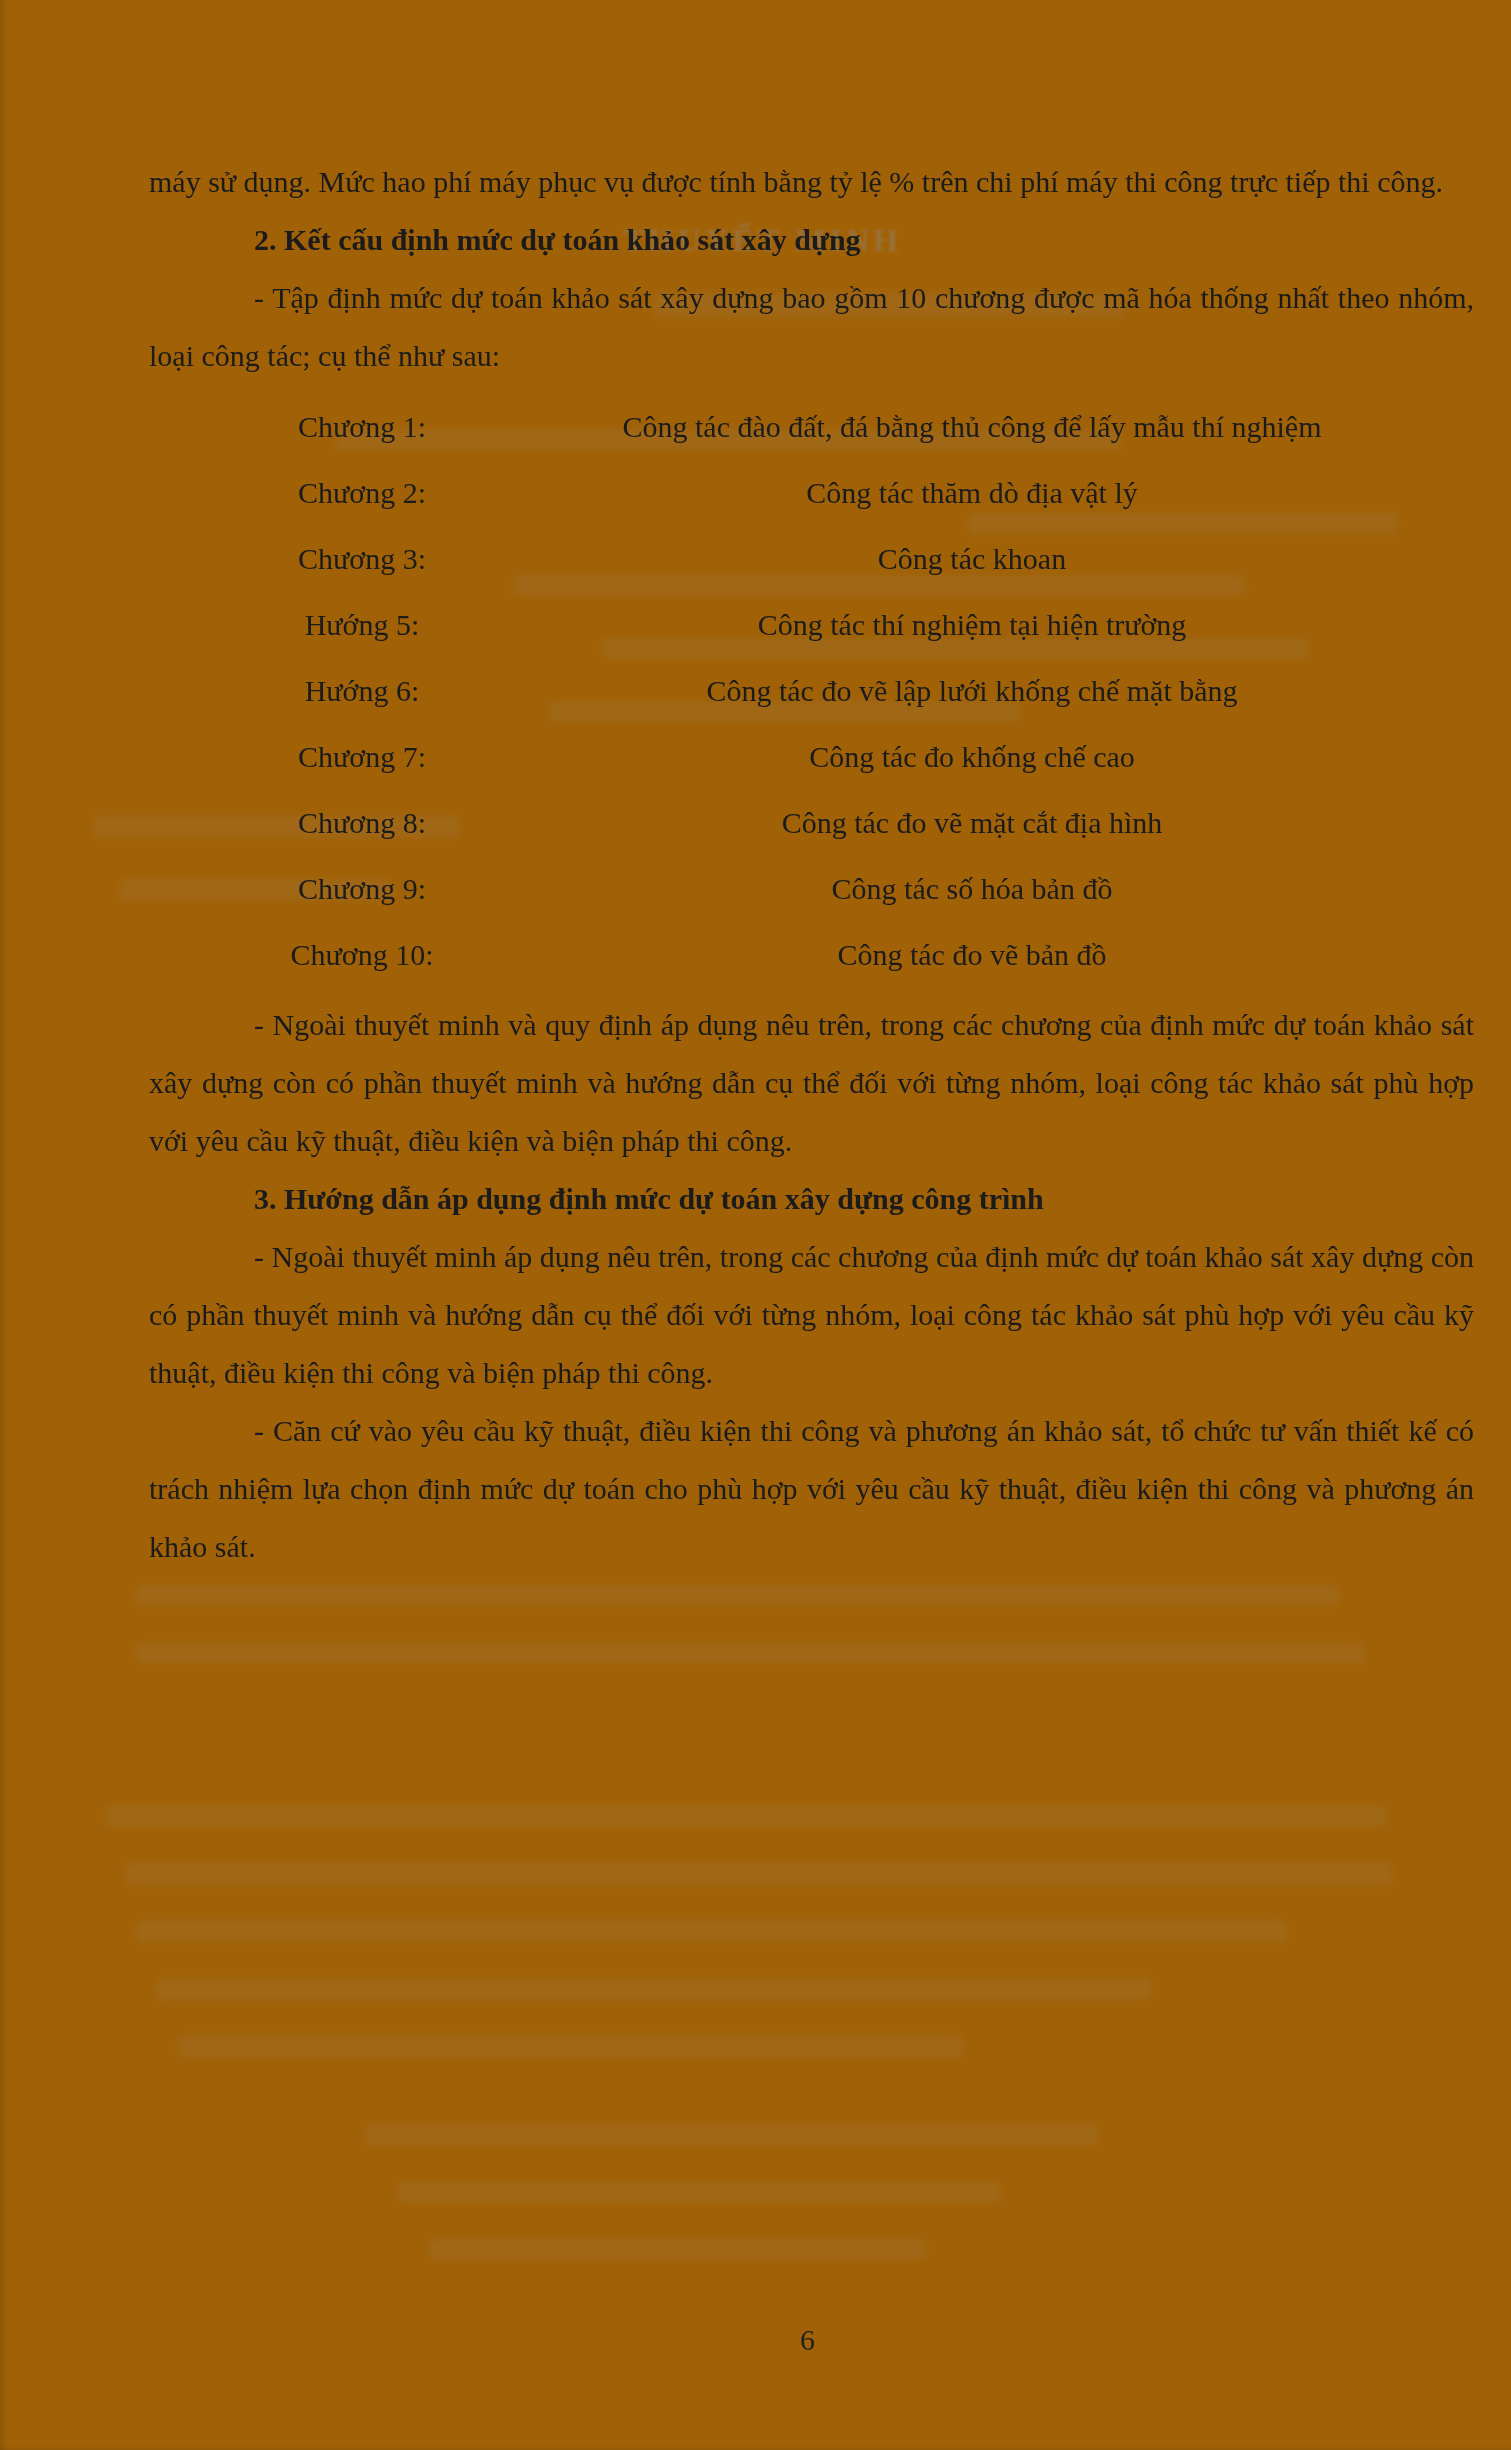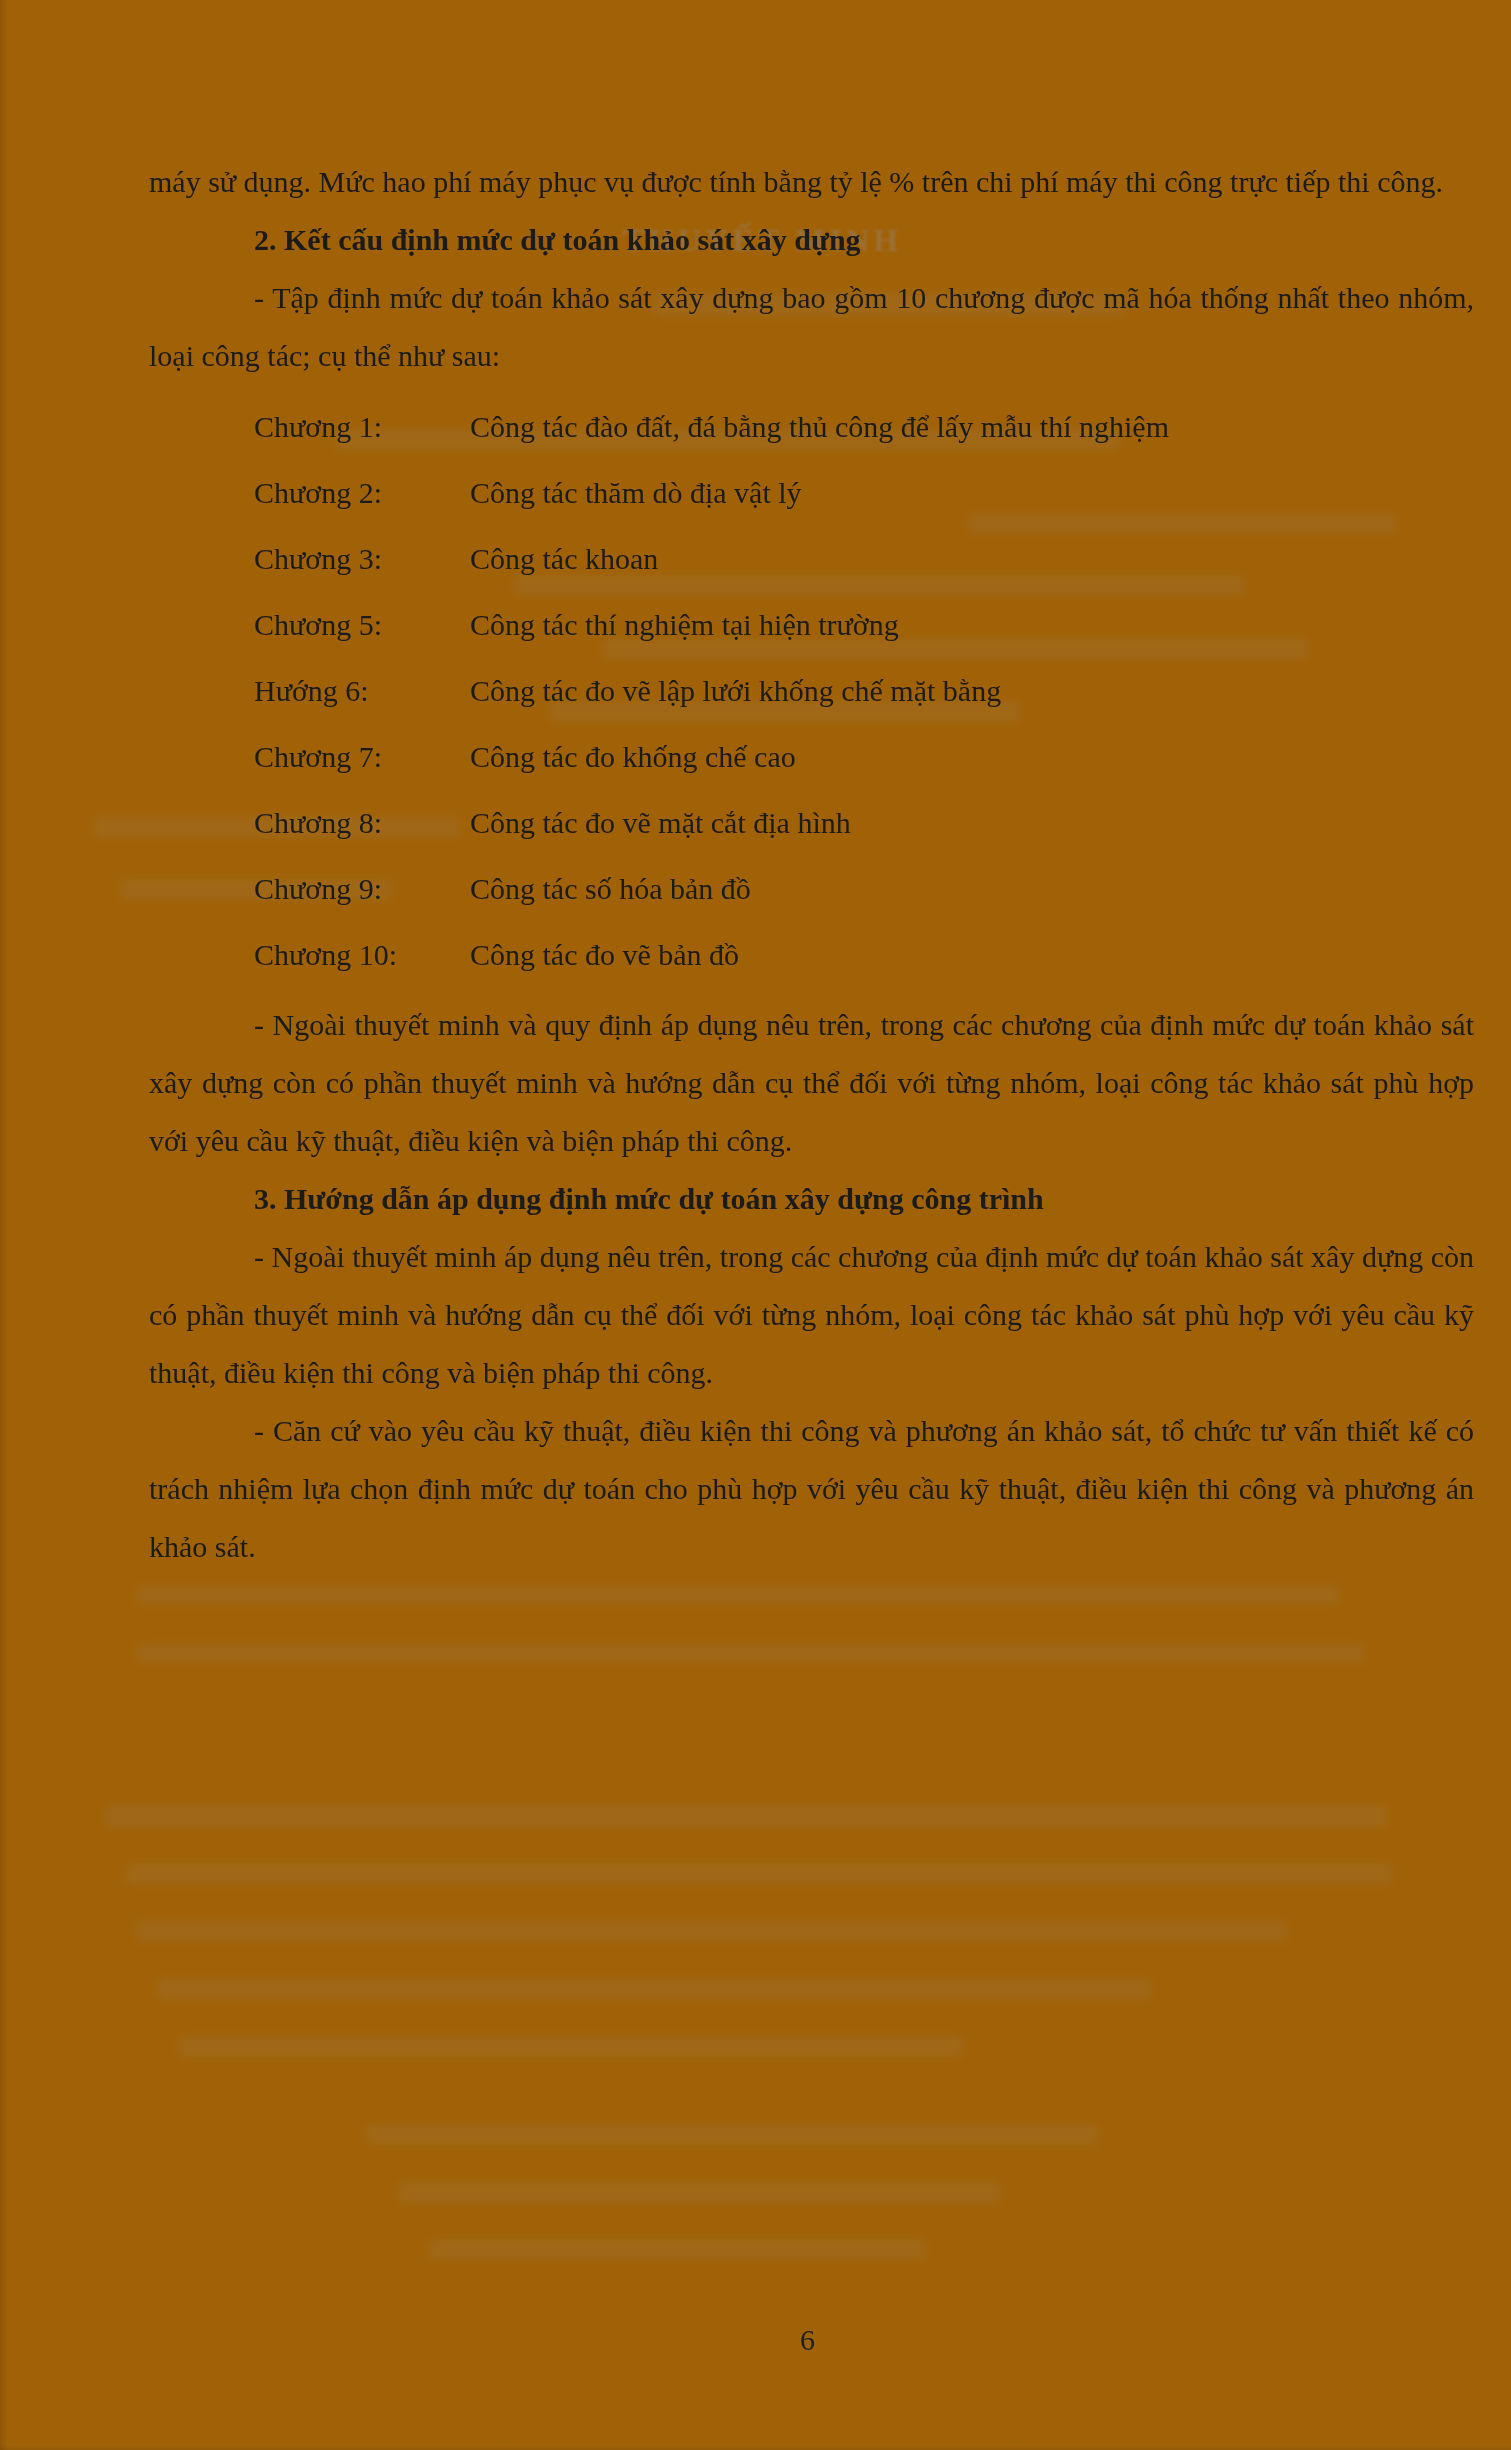--- a/index.html
+++ b/index.html
@@ -51,21 +51,21 @@
     text-align: left;
     text-indent: 105px;
     margin: 5.2px 0 4.2px 0;
   }
   .heading-3 {
     margin-top: 18px;
     margin-bottom: 8.4px;
   }
   .chapters {
     margin: 9.4px 0 7.3px 105px;
-    text-align: left;
+    text-align: center;
   }
   .chapter-row {
     display: flex;
     line-height: 66px;
   }
   .chapter-label {
     flex: 0 0 216px;
     width: 216px;
   }
   .chapter-text {
@@ -153,21 +153,21 @@
       </div>
       <div class="chapter-row">
         <span class="chapter-label">Chương 2:</span>
         <span class="chapter-text">Công tác thăm dò địa vật lý</span>
       </div>
       <div class="chapter-row">
         <span class="chapter-label">Chương 3:</span>
         <span class="chapter-text">Công tác khoan</span>
       </div>
       <div class="chapter-row">
-        <span class="chapter-label">Chương 5:</span>
+        <span class="chapter-label">Hướng 5:</span>
         <span class="chapter-text">Công tác thí nghiệm tại hiện trường</span>
       </div>
       <div class="chapter-row">
         <span class="chapter-label">Hướng 6:</span>
         <span class="chapter-text">Công tác đo vẽ lập lưới khống chế mặt bằng</span>
       </div>
       <div class="chapter-row">
         <span class="chapter-label">Chương 7:</span>
         <span class="chapter-text">Công tác đo khống chế cao</span>
       </div>

